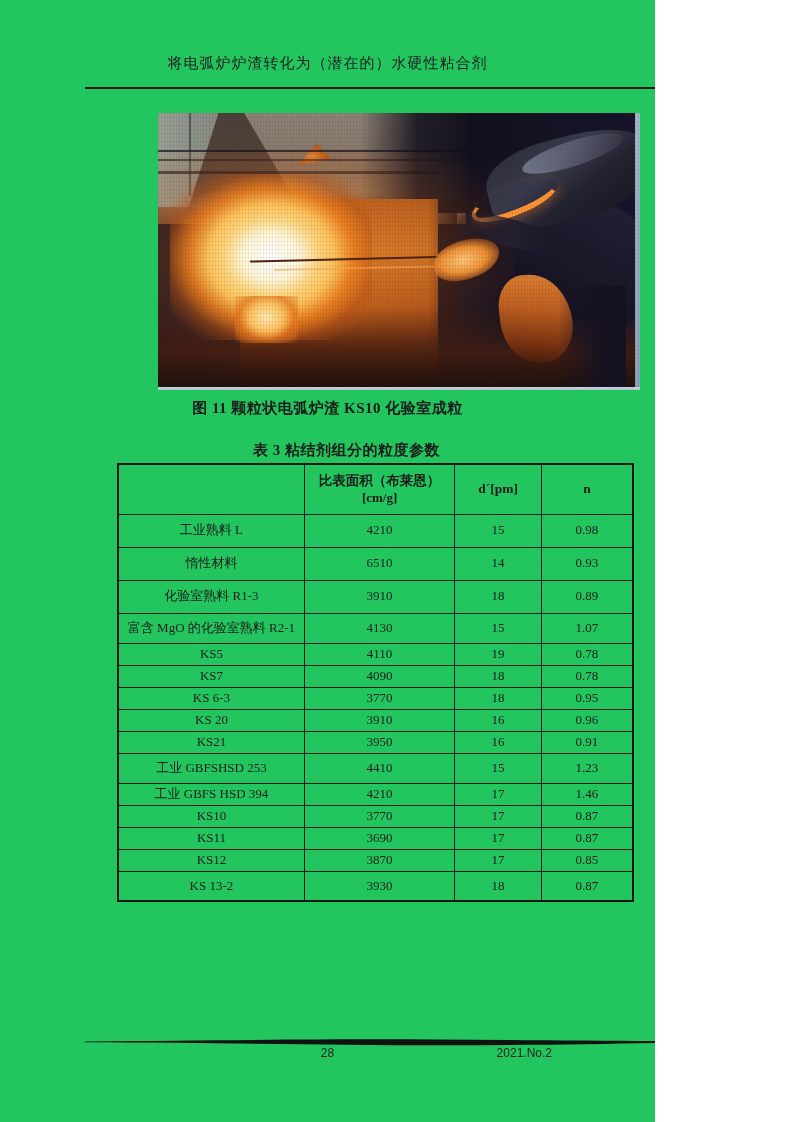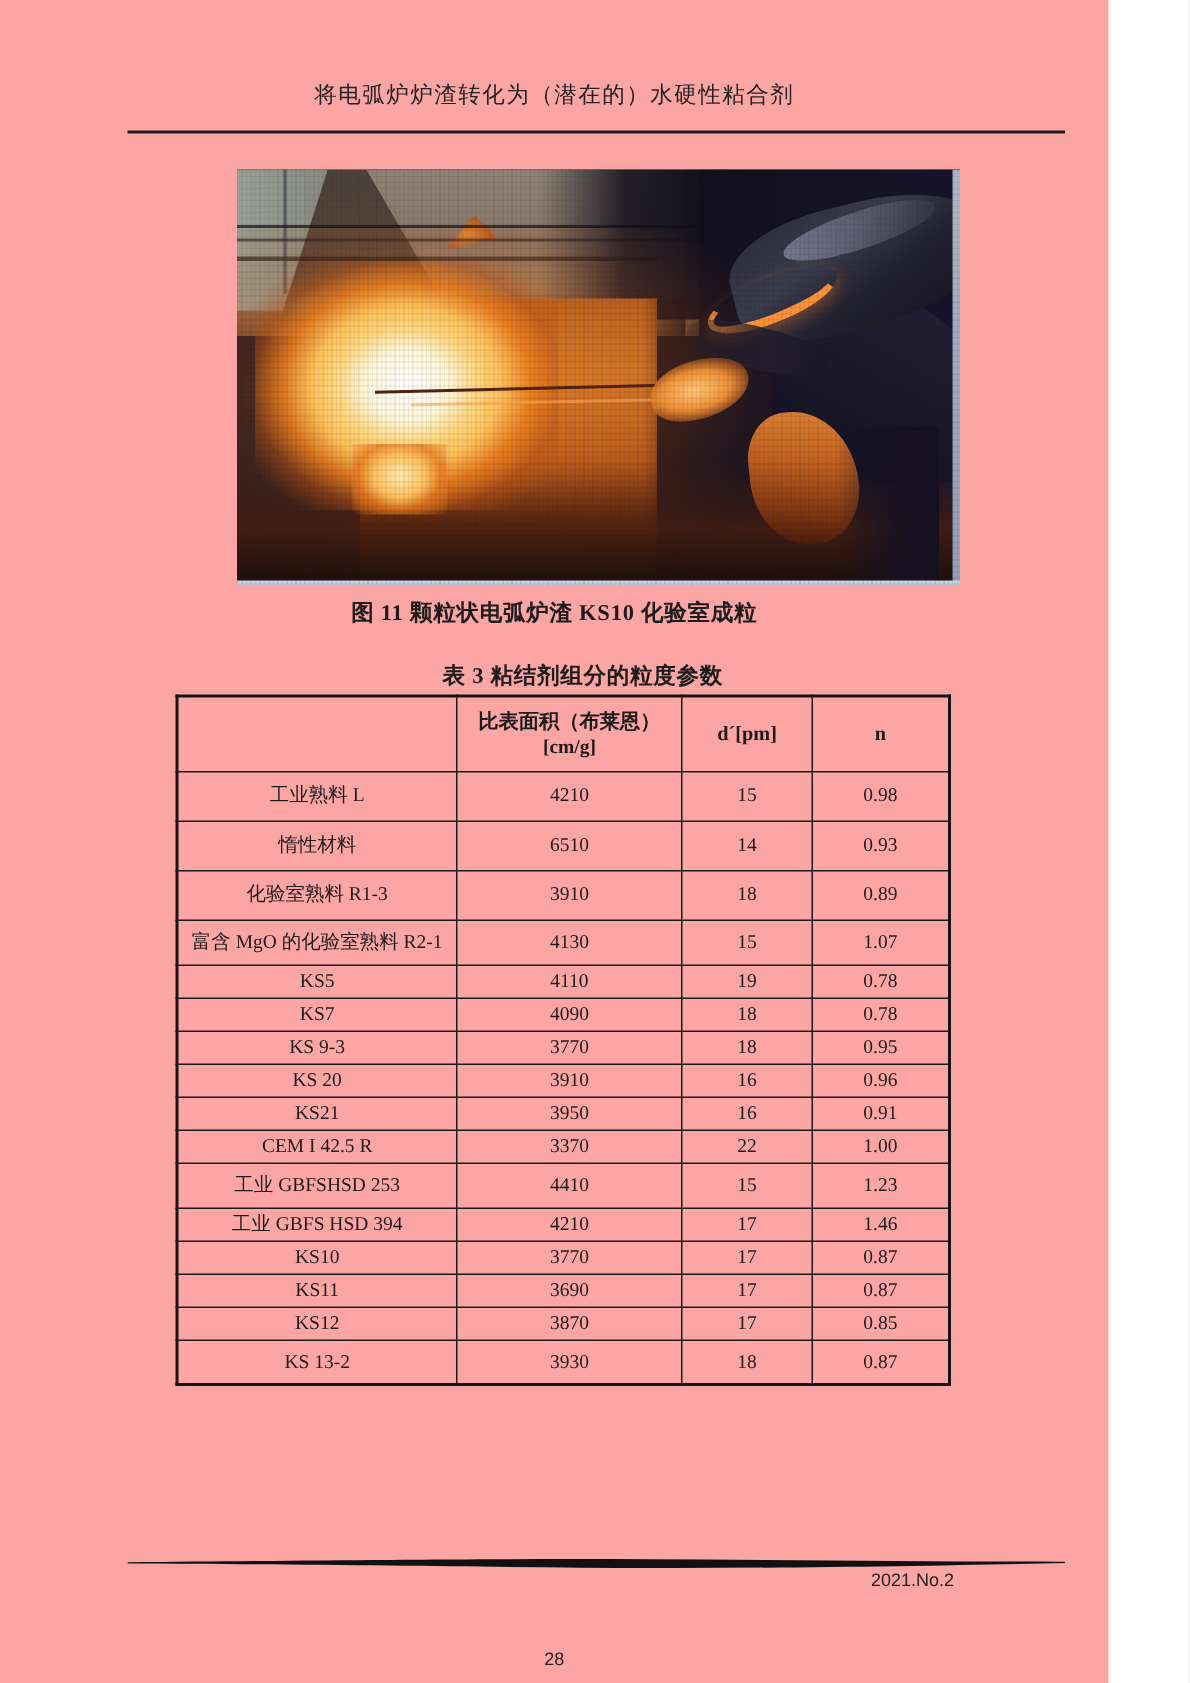--- a/index.html
+++ b/index.html
@@ -5,21 +5,21 @@
   :root{
     --ink:#1c1c1c;
     --glow-core:#fff7d8;
     --glow-mid:#ffc35a;
     --glow-outer:#e87f1f;
     --photo-bg:#14111e;
   }
   *{margin:0;padding:0;box-sizing:border-box;}
   html,body{background:#ffffff;}
   body{font-family:"Liberation Serif","DejaVu Serif",serif;color:var(--ink);}
-  .page{position:relative;width:739px;height:1122px;background:#fca5a5;overflow:hidden;}
+  .page{position:relative;width:655px;height:1122px;background:#22c55e;overflow:hidden;}
 
   
   .header-title{position:absolute;top:54px;left:0;right:0;text-align:center;
     font-size:15px;letter-spacing:1px;color:#222;}
   .header-rule{position:absolute;top:87px;left:85px;width:625px;height:2px;background:#1b1b1b;}
 
   
   .photo{position:absolute;top:113px;left:158px;width:482px;height:277px;
     background:var(--photo-bg);overflow:hidden;}
   .photo *{position:absolute;}
@@ -95,21 +95,21 @@
   .data-table{border:2px solid #151515;}
   .data-table thead th{font-weight:700;height:50px;font-size:13.5px;}
   .data-table .hdr2 .l2{display:block;font-size:13px;}
   .h33{height:33px;}
   .h30{height:30px;}
   .h22{height:22px;}
   .data-table td:first-child{font-size:13px;text-align:center;}
 
   
   .footer-line{position:absolute;top:1037px;left:85px;width:625px;height:10px;}
-  .footer-page{position:absolute;top:1099px;left:0;right:0;text-align:center;
+  .footer-page{position:absolute;top:1046px;left:0;right:0;text-align:center;
     font-family:"Liberation Sans","DejaVu Sans",sans-serif;font-size:12px;color:#222;}
   .footer-issue{position:absolute;top:1046px;right:103px;
     font-family:"Liberation Sans","DejaVu Sans",sans-serif;font-size:12px;color:#222;}
 </style>
 </head>
 <body>
 
 <div class="page">
 
   <div class="header-title">将电弧炉炉渣转化为（潜在的）水硬性粘合剂</div>
@@ -201,42 +201,36 @@
         <td>19</td>
         <td>0.78</td>
       </tr>
       <tr class="h22">
         <td>KS7</td>
         <td>4090</td>
         <td>18</td>
         <td>0.78</td>
       </tr>
       <tr class="h22">
-        <td>KS 9-3</td>
+        <td>KS 6-3</td>
         <td>3770</td>
         <td>18</td>
         <td>0.95</td>
       </tr>
       <tr class="h22">
         <td>KS 20</td>
         <td>3910</td>
         <td>16</td>
         <td>0.96</td>
       </tr>
       <tr class="h22">
         <td>KS21</td>
         <td>3950</td>
         <td>16</td>
         <td>0.91</td>
-      </tr>
-      <tr class="h22">
-        <td>CEM I 42.5 R</td>
-        <td>3370</td>
-        <td>22</td>
-        <td>1.00</td>
       </tr>
       <tr class="h30">
         <td>工业 GBFSHSD 253</td>
         <td>4410</td>
         <td>15</td>
         <td>1.23</td>
       </tr>
       <tr class="h22">
         <td>工业  GBFS HSD 394</td>
         <td>4210</td>

